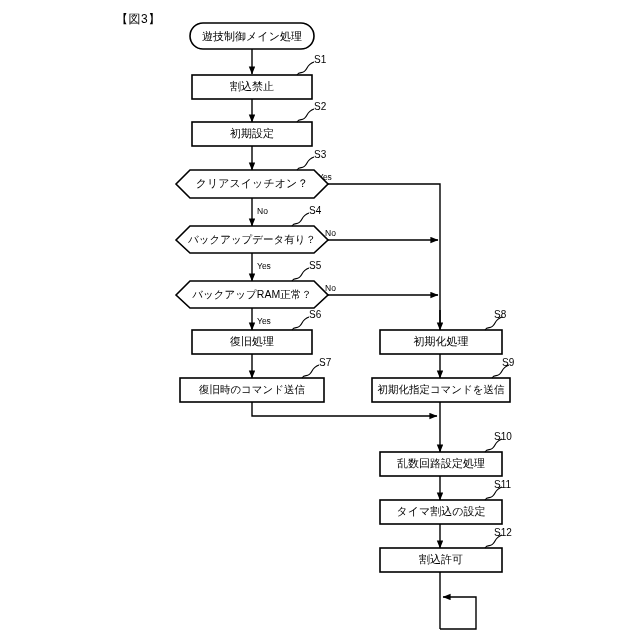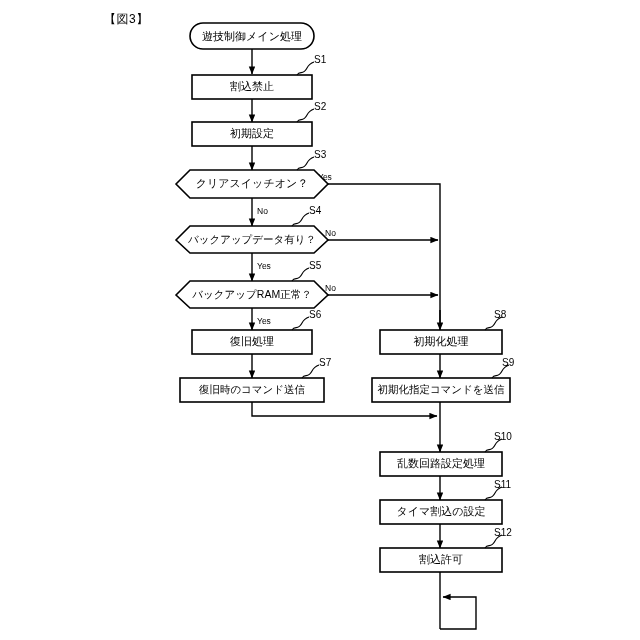--- a/index.html
+++ b/index.html
@@ -8,21 +8,21 @@
     background:#ffffff;
     font-family:"Liberation Sans","DejaVu Sans",sans-serif;
     color:#000000;
     overflow:hidden;
     position:relative;
   }
   #figure-root{position:absolute;left:0;top:0;width:640px;height:640px;}
   svg#flow{position:absolute;left:0;top:0;width:640px;height:640px;}
   .fig-title{
     position:absolute;
-    left:104px;top:11px;
+    left:116px;top:11px;
     font-size:12px;
     letter-spacing:0.5px;
     white-space:nowrap;
   }
   text{font-family:"Liberation Sans","DejaVu Sans",sans-serif;}
   .node-label{font-size:11px;text-anchor:middle;dominant-baseline:middle;}
   .node-label-sm{font-size:10.5px;text-anchor:middle;dominant-baseline:middle;}
   .step-label{font-size:10px;text-anchor:start;dominant-baseline:middle;}
   .branch-label{font-size:8.5px;dominant-baseline:middle;}
   .shape{fill:#ffffff;stroke:#000000;stroke-width:1.6;}

